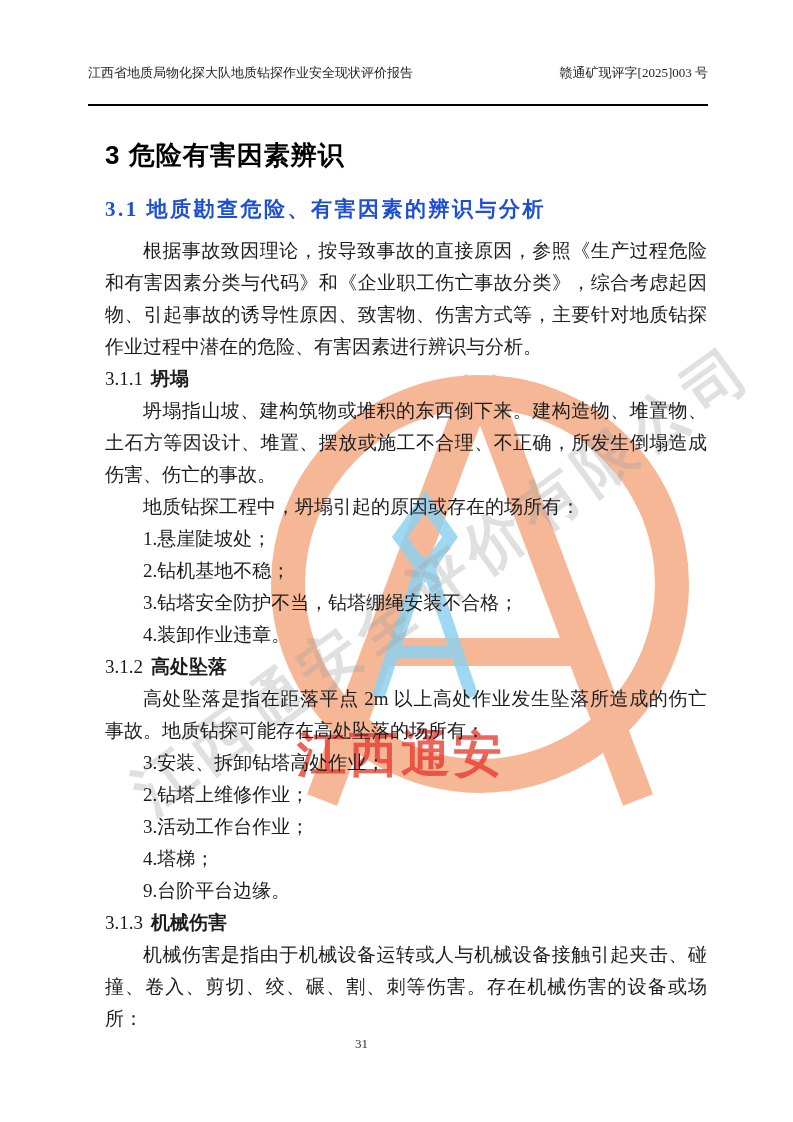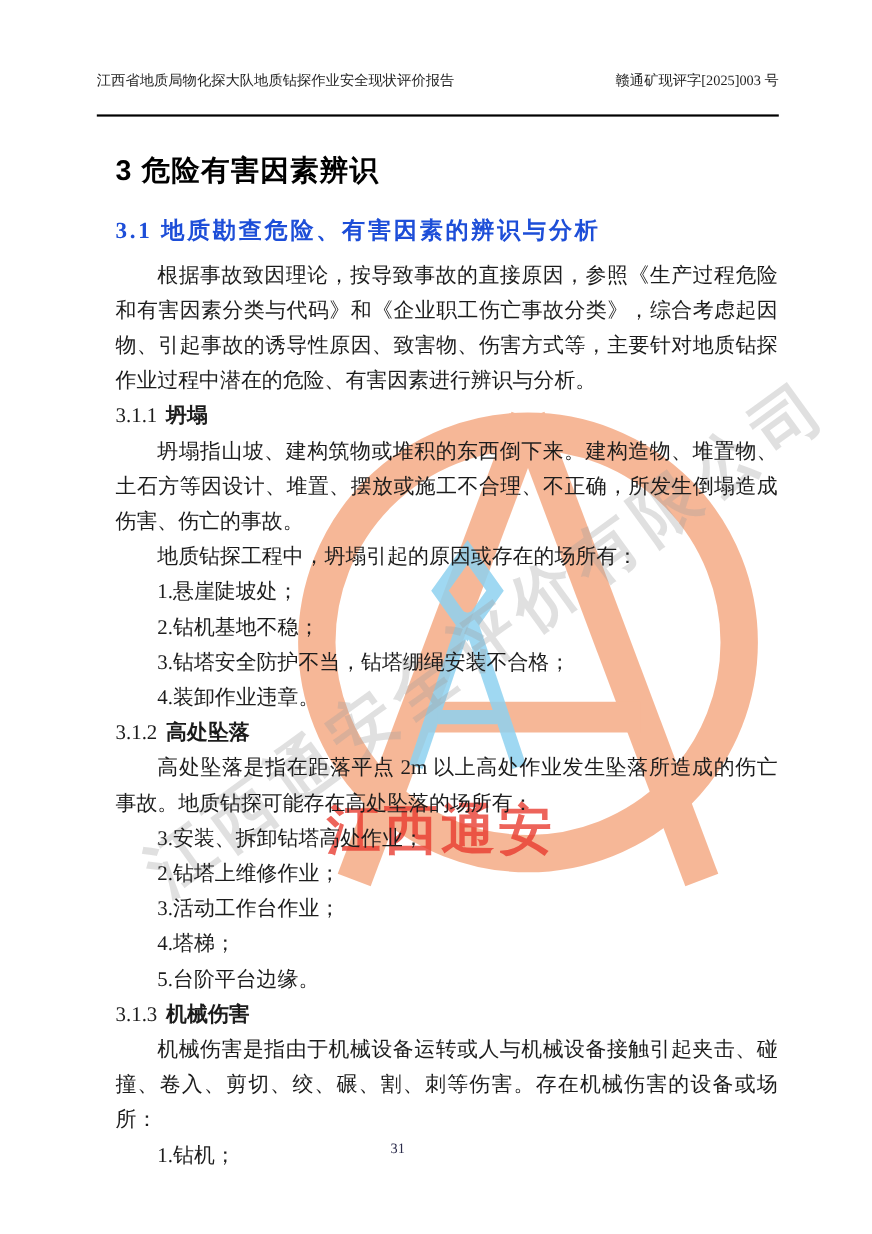--- a/index.html
+++ b/index.html
@@ -113,24 +113,23 @@
       <p class="para">2.钻机基地不稳；</p>
       <p class="para">3.钻塔安全防护不当，钻塔绷绳安装不合格；</p>
       <p class="para">4.装卸作业违章。</p>
 
       <p class="h3"><span class="h3-num">3.1.2</span><span class="h3-t">高处坠落</span></p>
       <p class="para">高处坠落是指在距落平点 2m 以上高处作业发生坠落所造成的伤亡事故。地质钻探可能存在高处坠落的场所有：</p>
       <p class="para">3.安装、拆卸钻塔高处作业；</p>
       <p class="para">2.钻塔上维修作业；</p>
       <p class="para">3.活动工作台作业；</p>
       <p class="para">4.塔梯；</p>
-      <p class="para">5.台阶平台边缘。</p>
+      <p class="para">9.台阶平台边缘。</p>
 
       <p class="h3"><span class="h3-num">3.1.3</span><span class="h3-t">机械伤害</span></p>
       <p class="para">机械伤害是指由于机械设备运转或人与机械设备接触引起夹击、碰撞、卷入、剪切、绞、碾、割、刺等伤害。存在机械伤害的设备或场所：</p>
-      <p class="para">1.钻机；</p>
 
     </div>
 
     <div class="footer-num">31</div>
   </div>
 
 </div>
 
 </body></html>

